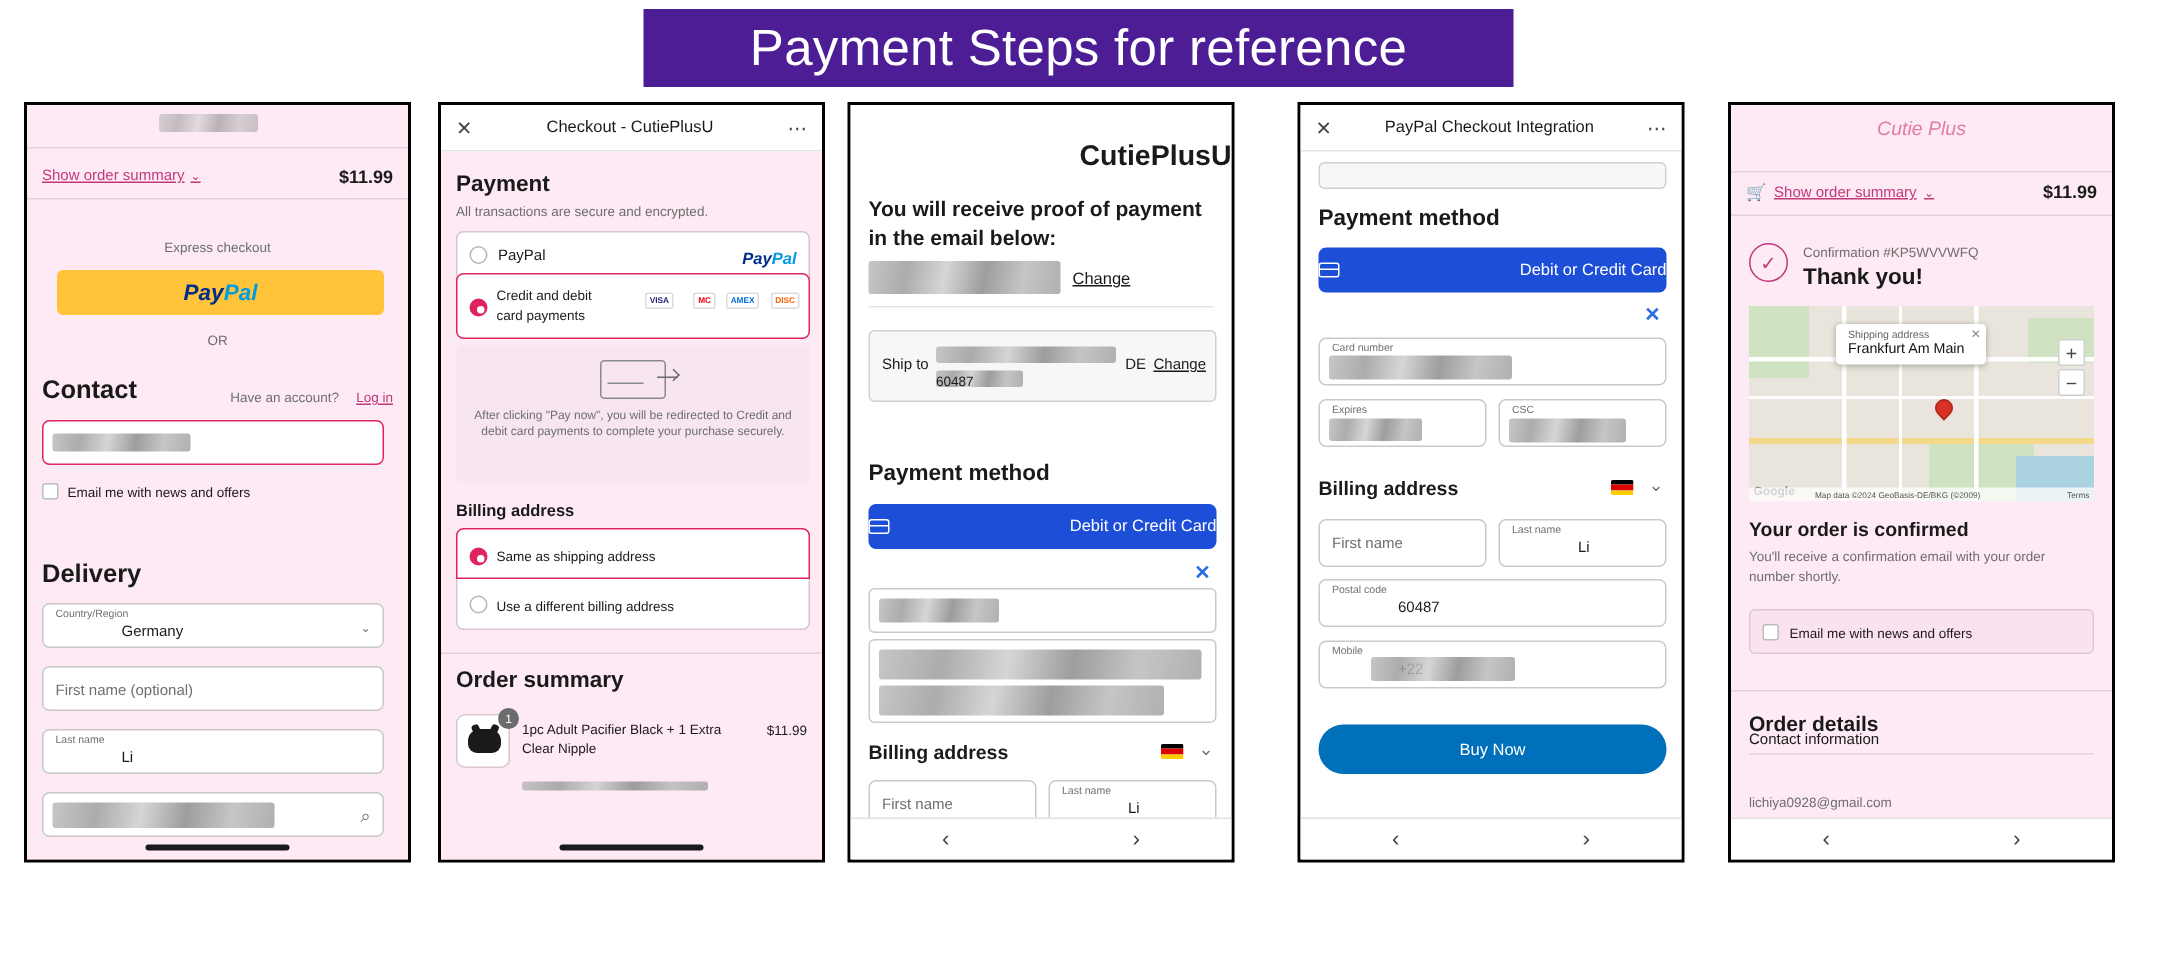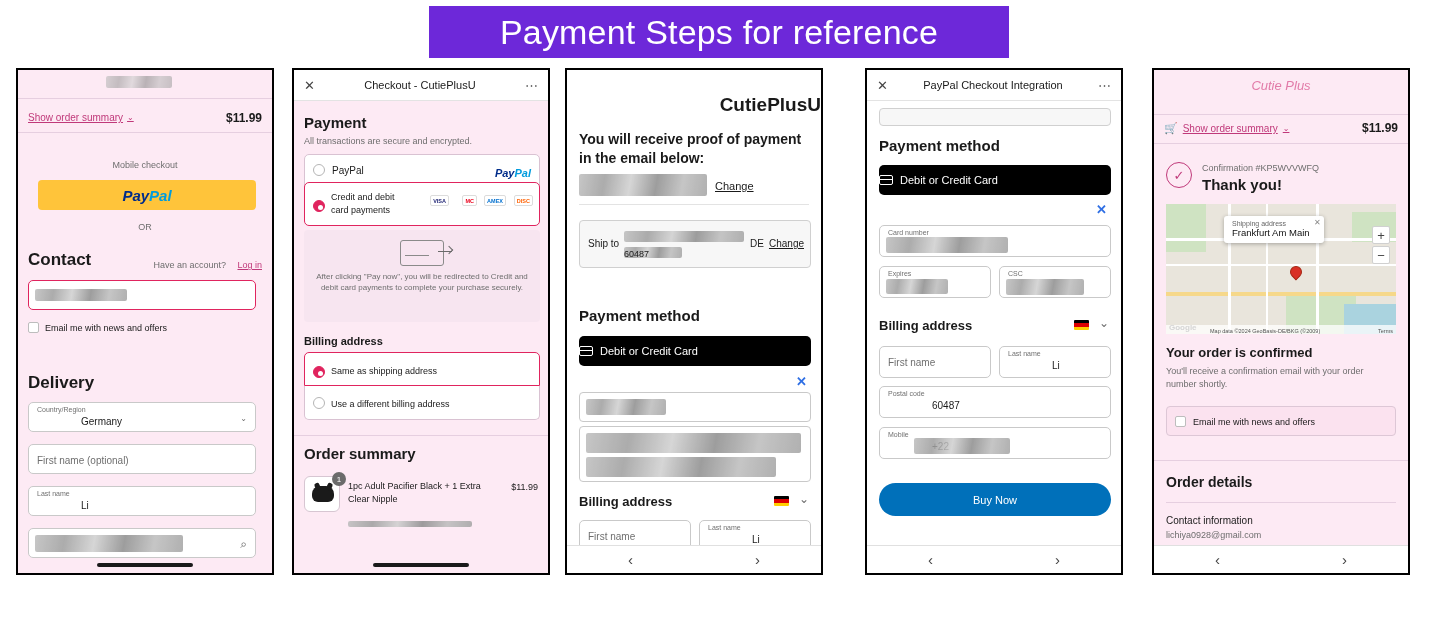--- a/index.html
+++ b/index.html
@@ -10,21 +10,21 @@
     font-family: "Liberation Sans", sans-serif;
     overflow: hidden;
   }
   .page { position: relative; width: 1445px; height: 636px; }
 
   
   .title-banner {
     position: absolute;
     left: 429px; top: 6px;
     width: 580px; height: 52px;
-    background: #6d28d9;
+    background: #4c1d95;
     color: #ffffff;
     display: flex; align-items: center; justify-content: center;
     font-size: 34px;
     letter-spacing: 0.2px;
   }
 
   
   .phone {
     position: absolute;
     top: 68px;
@@ -87,23 +87,23 @@
   .radio.sel::after {
     content: ""; position: absolute; left: 3.5px; top: 3.5px;
     width: 5px; height: 5px; border-radius: 50%; background: #fff;
   }
   .checkbox {
     width: 11px; height: 11px; border: 1px solid #bdbdbd;
     border-radius: 2px; background: #fff; display: inline-block;
   }
 
   .dark-btn {
-    background: #000000; color: #ffffff;
+    background: #1d4ed8; color: #ffffff;
     border-radius: 5px;
-    display: flex; align-items: center; justify-content: flex-start;
+    display: flex; align-items: center; justify-content: space-between;
     gap: 7px; font-size: 11px;
   }
   .blue-btn {
     background: #0070ba; color: #ffffff;
     border-radius: 18px;
     display: flex; align-items: center; justify-content: center;
     font-size: 11px;
   }
 
   .bar-top {
@@ -207,21 +207,21 @@
       <div class="abs smudge light" style="left:88px; top:6px; width:66px; height:12px;"></div>
       <div class="abs hr" style="left:0; top:28px; right:0;"></div>
 
       <div class="abs flexc" style="left:10px; top:42px; gap:4px;">
         <span class="lnk-pink t10">Show order summary</span>
         <span class="lnk-pink tiny">⌄</span>
       </div>
       <div class="abs bold t12 dark" style="right:10px; top:41px;">$11.99</div>
       <div class="abs hr" style="left:0; top:62px; right:0;"></div>
 
-      <div class="abs t9 gray" style="left:0; right:0; top:90px; text-align:center;">Mobile checkout</div>
+      <div class="abs t9 gray" style="left:0; right:0; top:90px; text-align:center;">Express checkout</div>
       <div class="abs paypal-btn" style="left:20px; top:110px; width:218px; height:30px;">
         <span class="pp-wordmark"><span class="pp-p1">Pay</span><span class="pp-p2">Pal</span></span>
       </div>
       <div class="abs t9 gray" style="left:0; right:0; top:152px; text-align:center;">OR</div>
 
       <div class="abs bold t17 dark" style="left:10px; top:180px;">Contact</div>
       <div class="abs t9 gray" style="right:46px; top:190px;">Have an account?</div>
       <div class="abs t9 lnk-pink" style="right:10px; top:190px;">Log in</div>
 
       <div class="abs" style="left:10px; top:210px; width:228px; height:30px; border:1.5px solid #e0245e; border-radius:5px; background:#fff;">
@@ -515,21 +515,21 @@
       <div class="abs t9 gray" style="left:12px; top:295px; width:222px; line-height:1.4;">You'll receive a confirmation email with your order number shortly.</div>
 
       <div class="abs" style="left:12px; top:336px; width:230px; height:30px; border:1px solid #ddc7d6; border-radius:4px; background:#fbe2ef;">
         <span class="abs checkbox" style="left:8px; top:9px;"></span>
         <span class="abs t9 dark" style="left:26px; top:10px;">Email me with news and offers</span>
       </div>
 
       <div class="abs hr" style="left:0; right:0; top:390px;"></div>
       <div class="abs bold dark" style="left:12px; top:404px; font-size:14px;">Order details</div>
       <div class="abs hr" style="left:12px; right:12px; top:432px;"></div>
-      <div class="abs t10 dark" style="left:12px; top:445px;">Contact information</div>
+      <div class="abs t10 dark" style="left:12px; top:418px;">Contact information</div>
       <div class="abs t9 gray" style="left:12px; top:460px;">lichiya0928@gmail.com</div>
 
       <div class="bar-bottom">
         <span>‹</span>
         <span>›</span>
       </div>
     </div>
   </div>
 
 </div>

